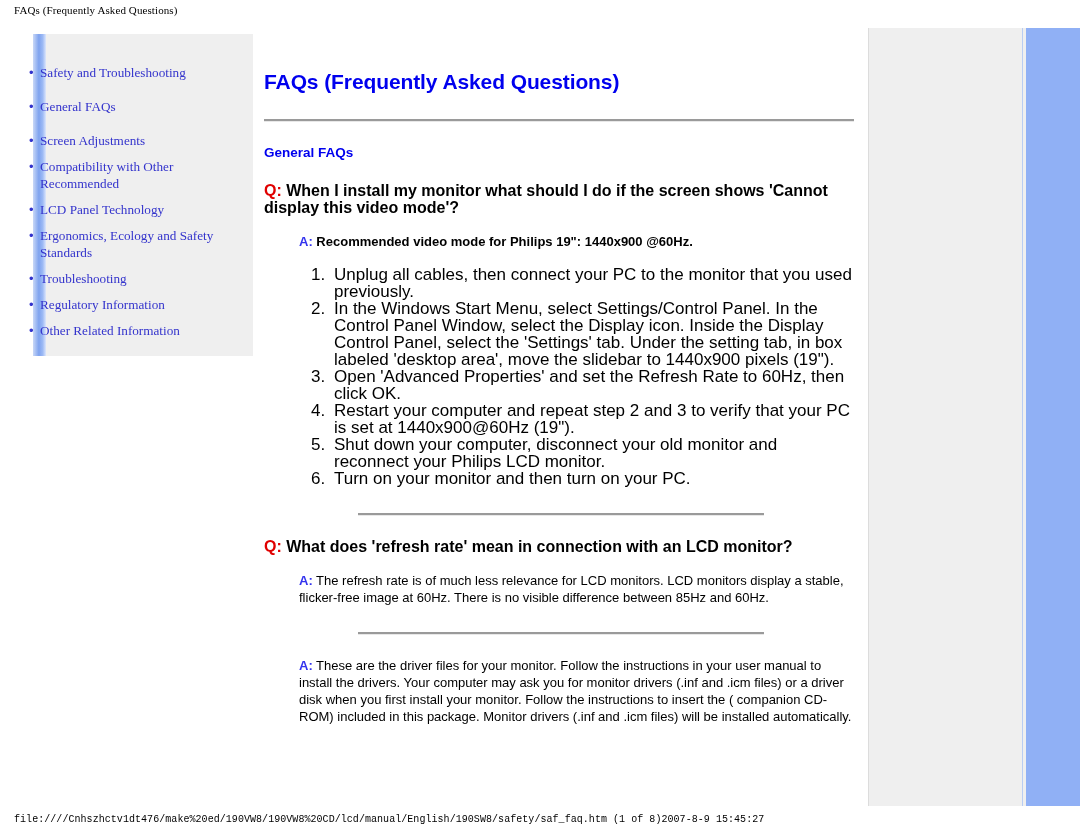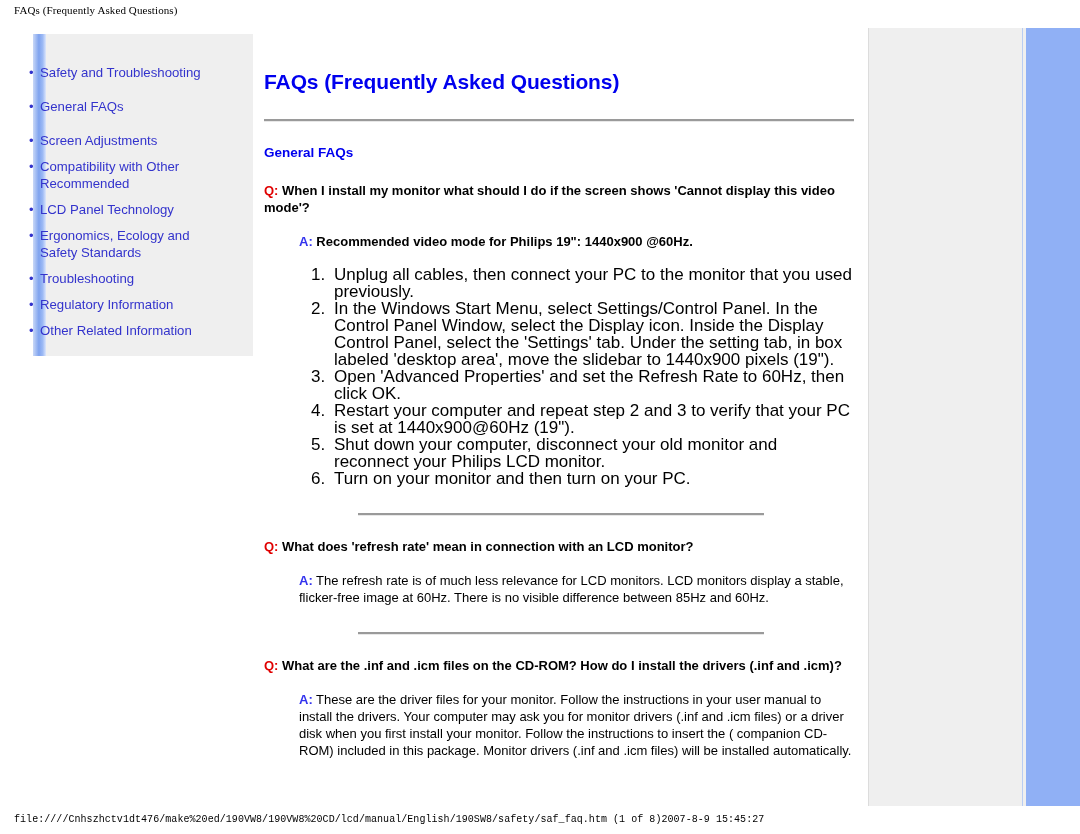--- a/index.html
+++ b/index.html
@@ -107,20 +107,21 @@
     color: #3333cc;
     font-size: 13px;
     line-height: 17px;
     width: 11px;
     flex: none;
   }
   .nav-label {
     color: #3333cc;
     font-size: 13.2px;
     line-height: 17px;
+    font-family: Liberation Serif, serif;
   }
 
   
   .content {
     position: absolute;
     top: 0;
     left: 264px;
     width: 590px;
   }
   .page-title {
@@ -140,21 +141,21 @@
   .section-title {
     font-size: 13.5px;
     font-weight: bold;
     color: #0000ee;
     margin: 23px 0 0 0;
   }
 
   .qa-block { margin-top: 22px; }
 
   .question {
-    font-size: 13px;
+    font-size: 16px;
     font-weight: bold;
     color: #000000;
     line-height: 17px;
     margin: 0;
   }
   .q-marker {
     color: #e00000;
     font-weight: bold;
   }
   .answer {
@@ -276,24 +277,20 @@
       </p>
       <p class="answer">
         <span class="a-marker">A:</span>
         <span>The refresh rate is of much less relevance for LCD monitors. LCD monitors display a stable, flicker-free image at 60Hz. There is no visible difference between 85Hz and 60Hz.</span>
       </p>
     </section>
 
     <div class="qa-rule"></div>
 
     <section class="qa-block">
-      <p class="question">
-        <span class="q-marker">Q:</span>
-        <span>What are the .inf and .icm files on the CD-ROM? How do I install the drivers (.inf and .icm)?</span>
-      </p>
       <p class="answer">
         <span class="a-marker">A:</span>
         <span>These are the driver files for your monitor. Follow the instructions in your user manual to install the drivers. Your computer may ask you for monitor drivers (.inf and .icm files) or a driver disk when you first install your monitor. Follow the instructions to insert the ( companion CD-ROM) included in this package. Monitor drivers (.inf and .icm files) will be installed automatically.</span>
       </p>
     </section>
 
   </main>
 </div>
 
 <div class="print-footer">file:////Cnhszhctv1dt476/make%20ed/190VW8/190VW8%20CD/lcd/manual/English/190SW8/safety/saf_faq.htm (1 of 8)2007-8-9 15:45:27</div>

